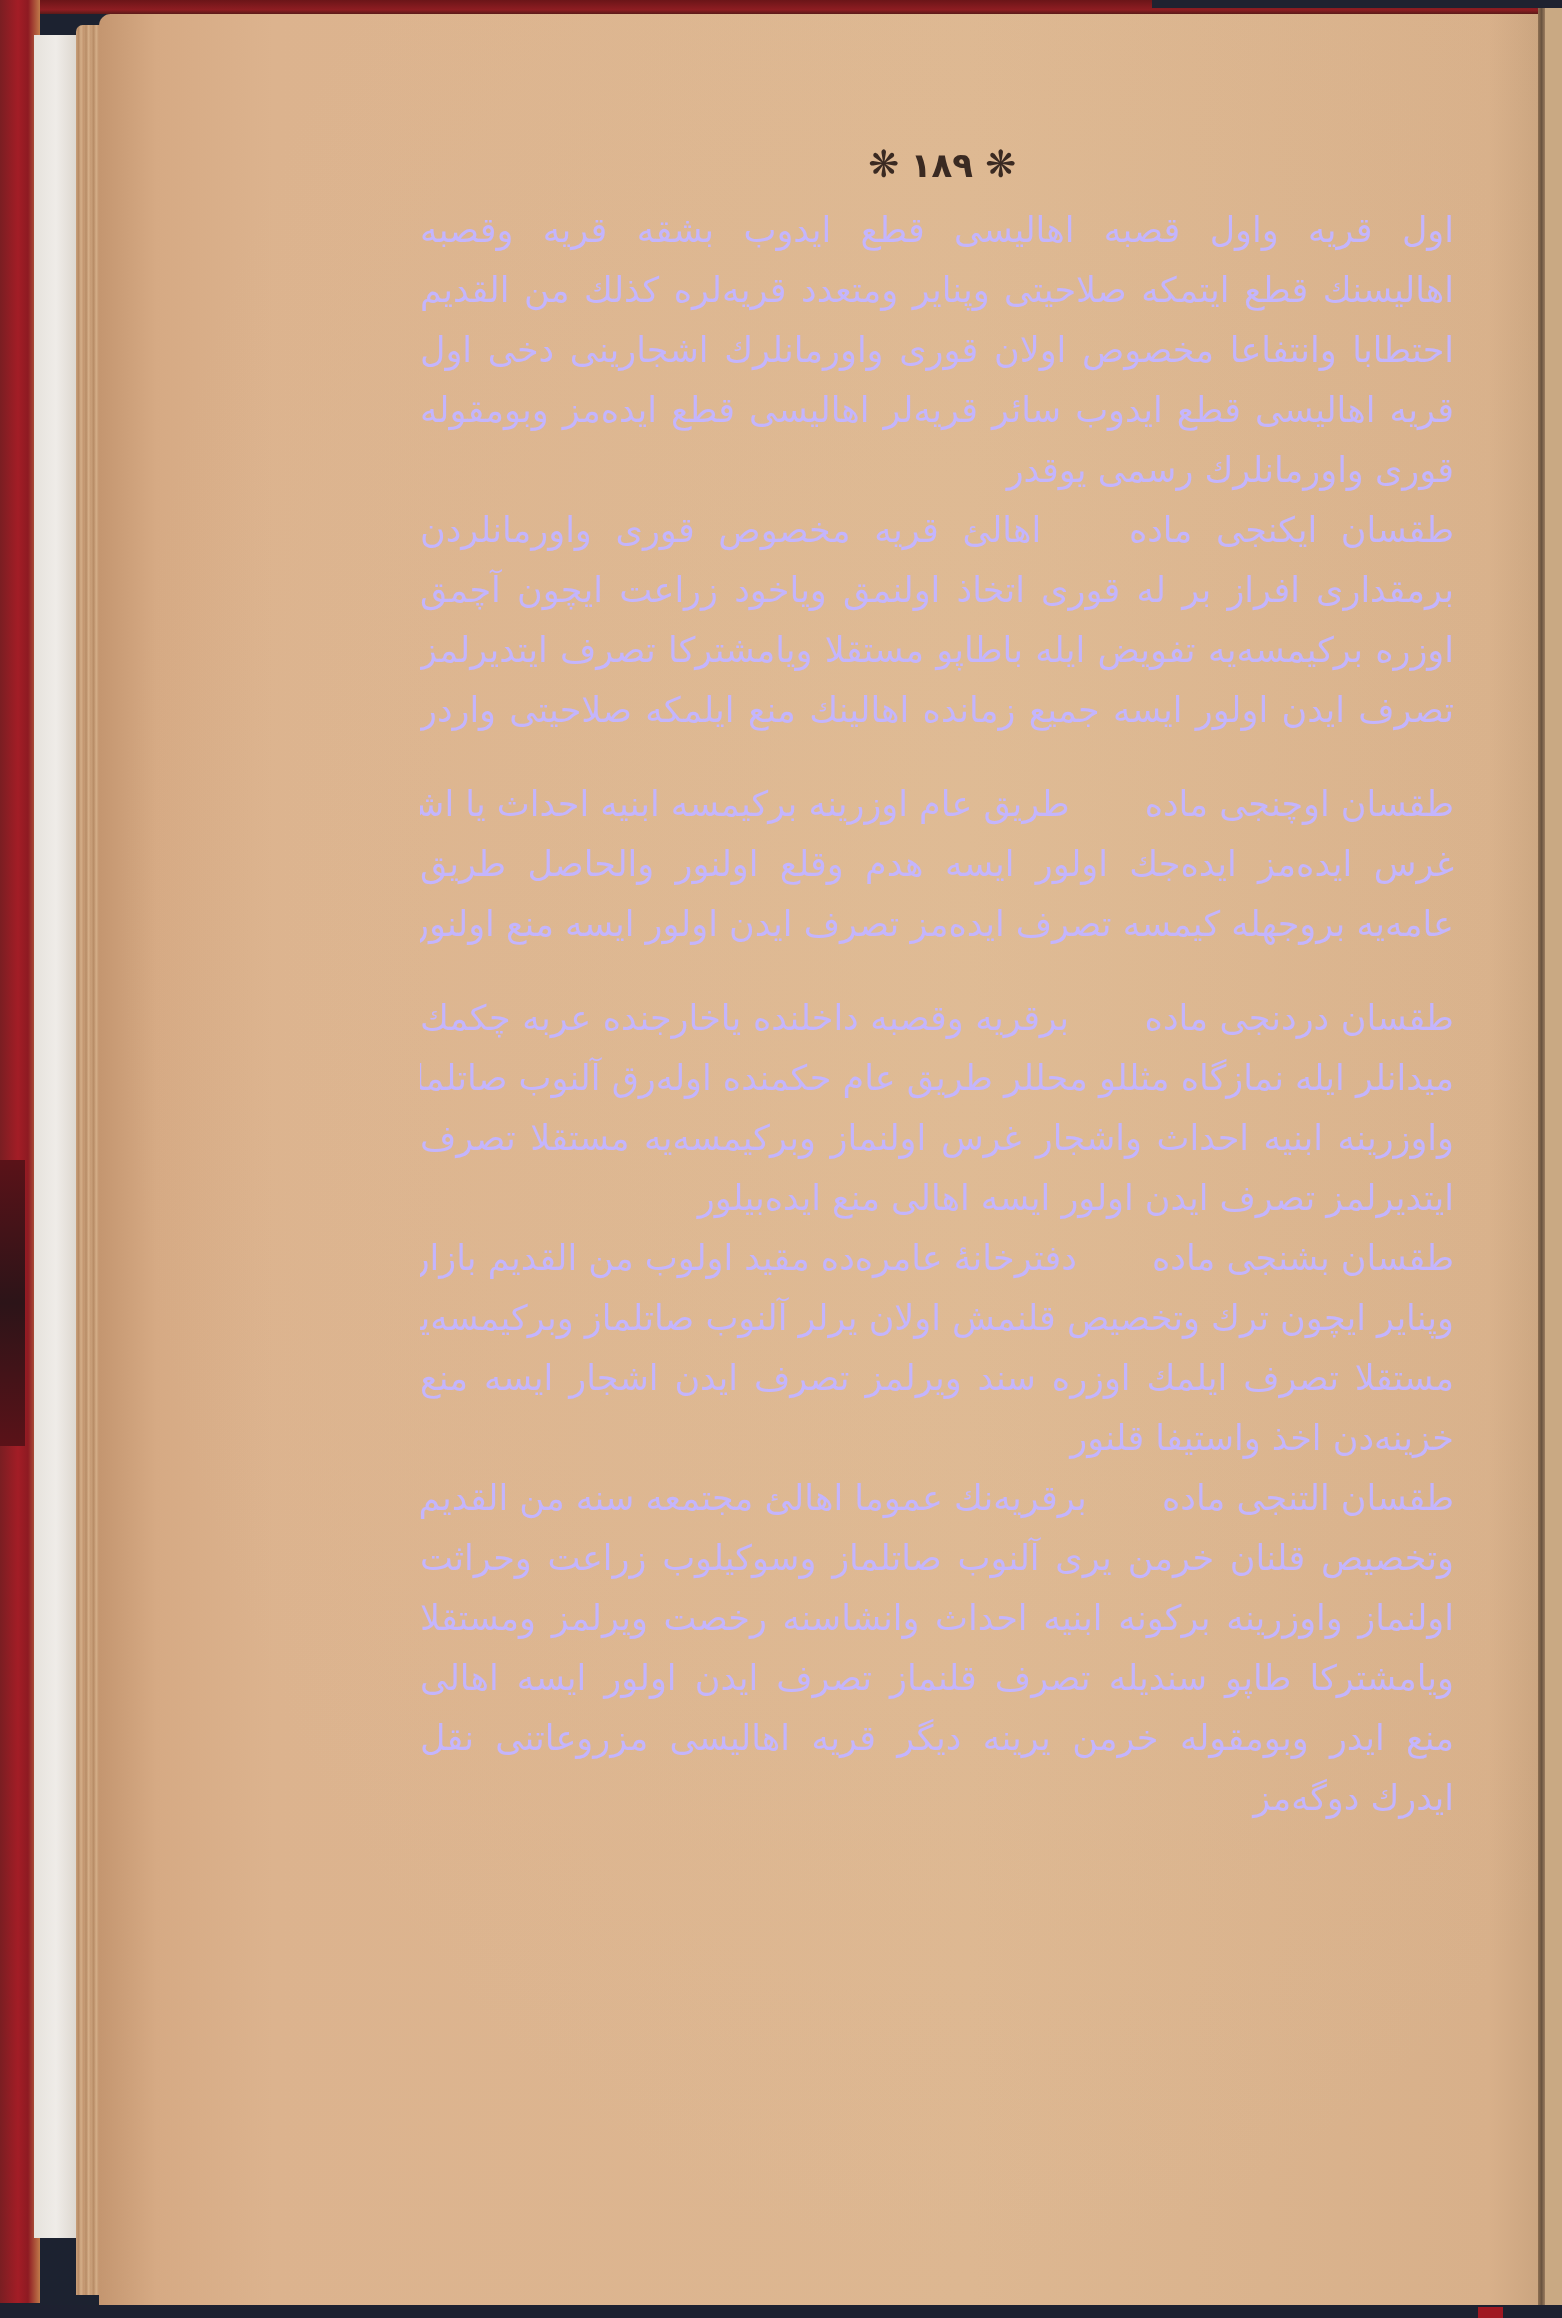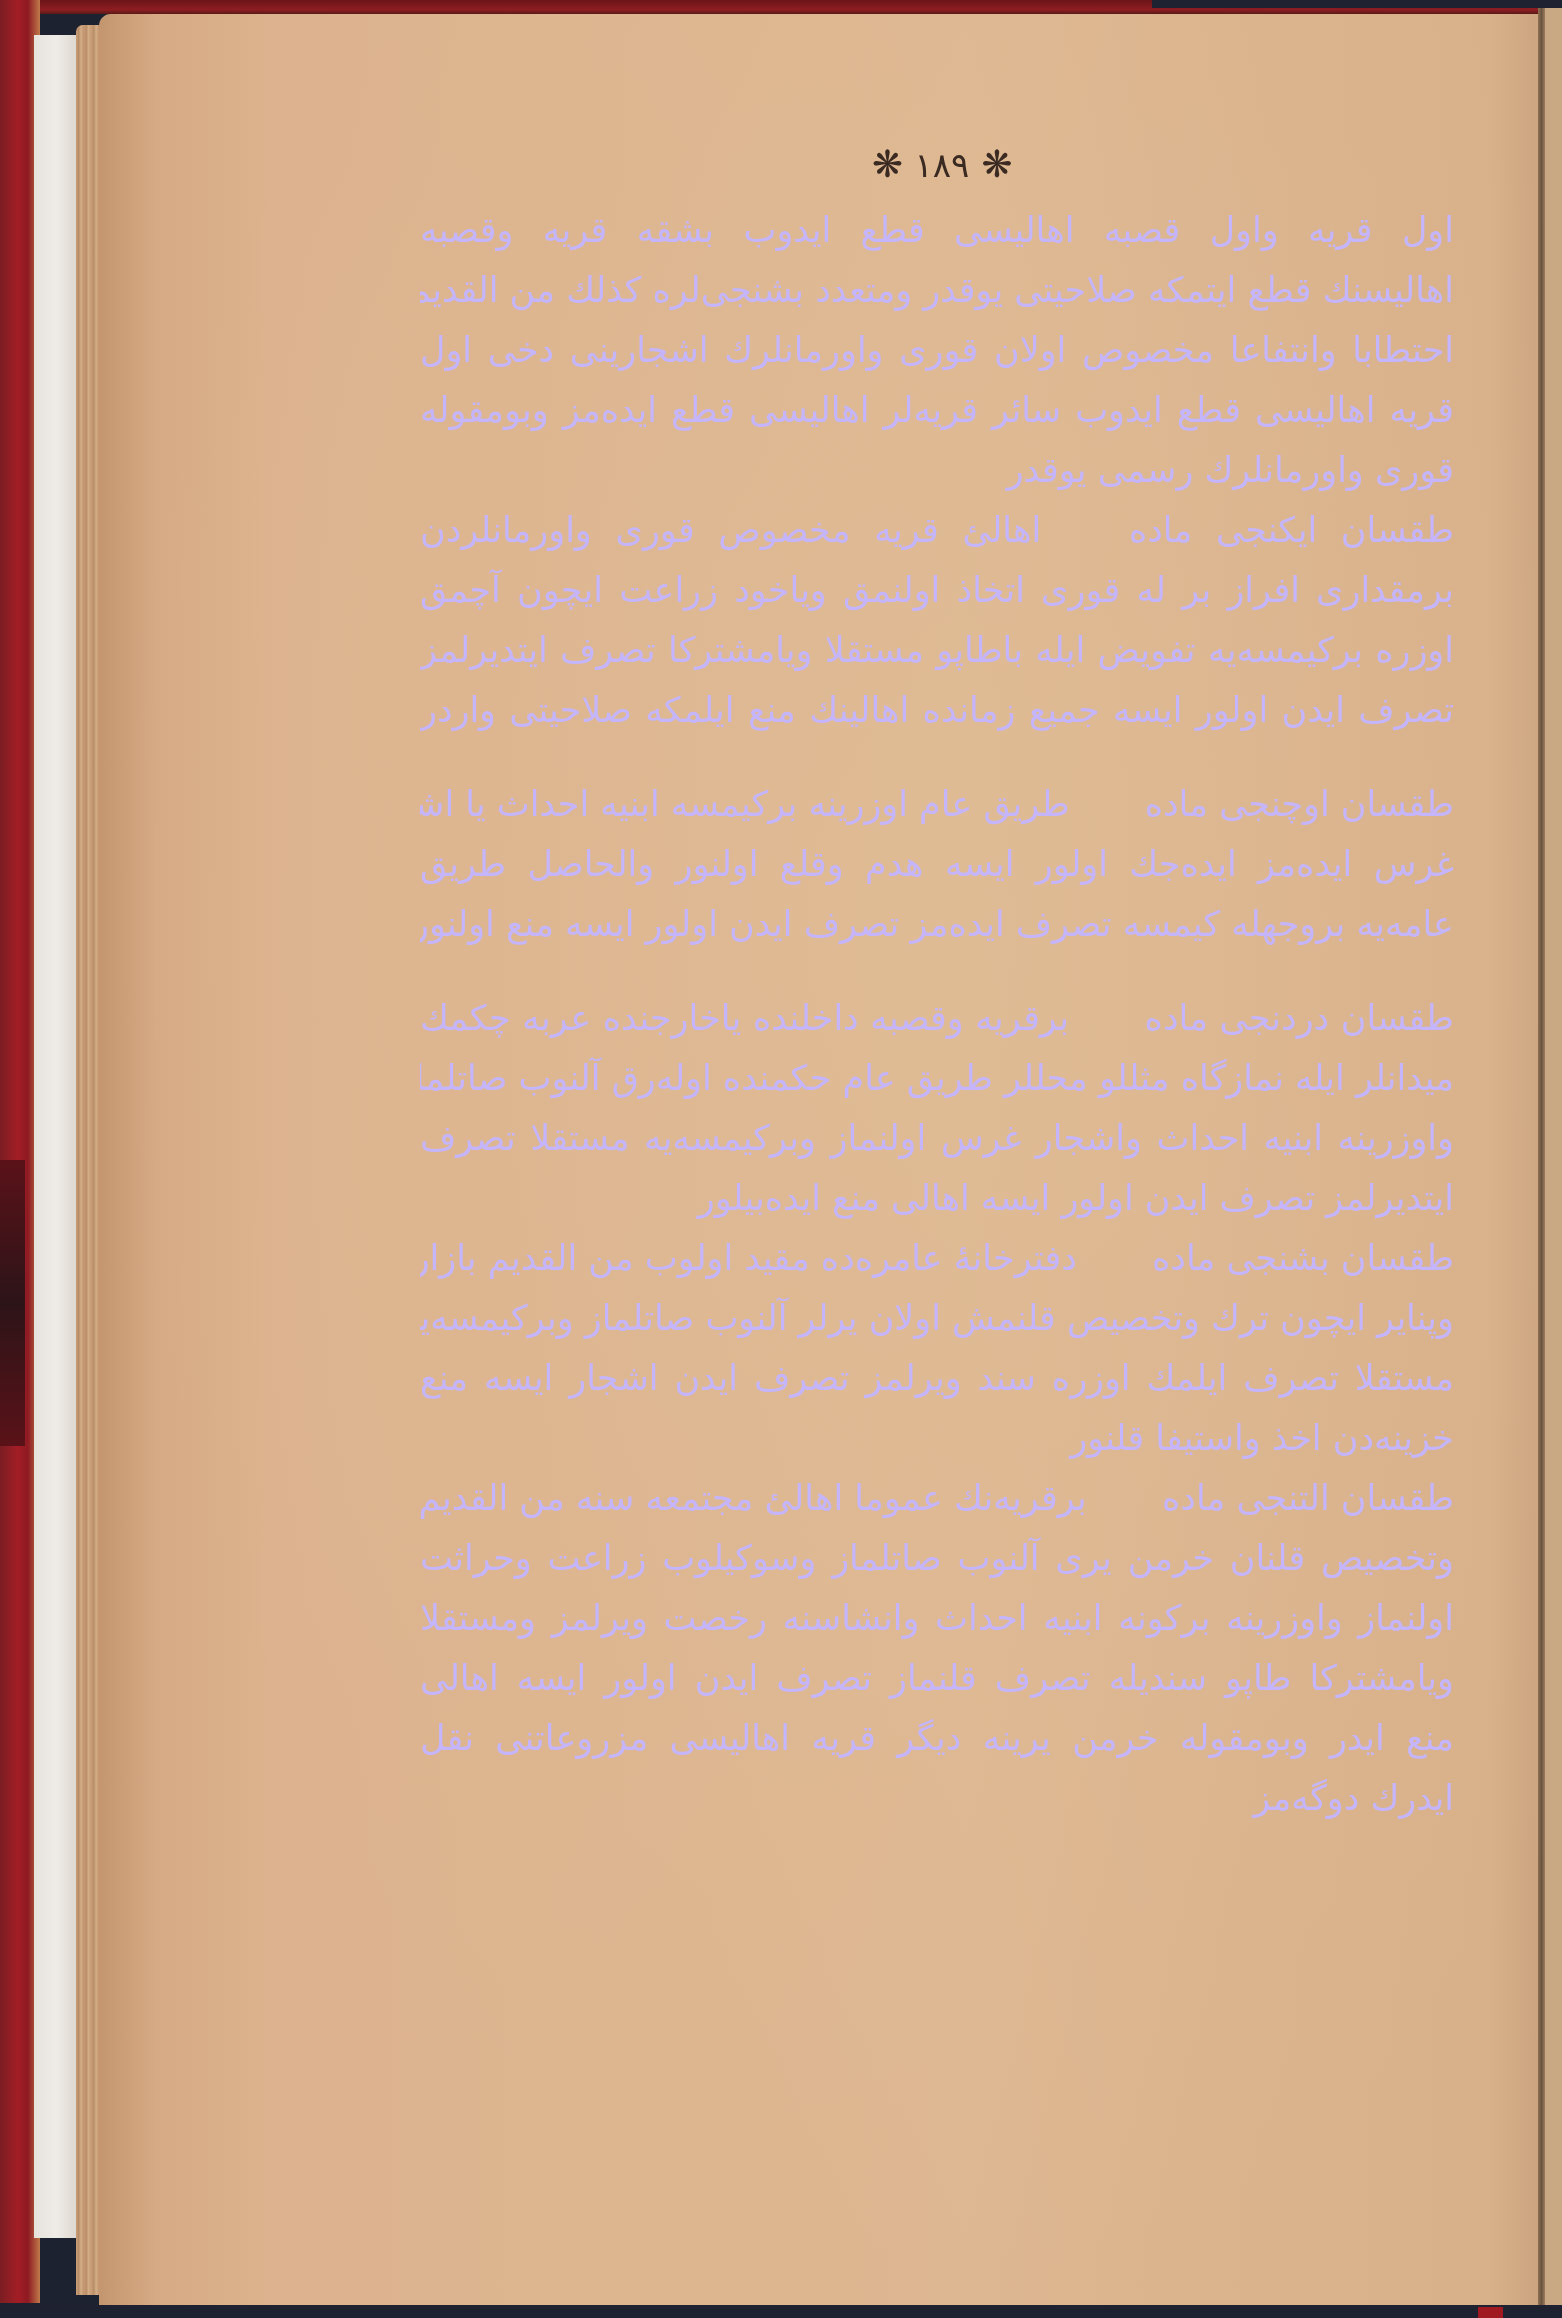--- a/index.html
+++ b/index.html
@@ -96,21 +96,21 @@
     }
     .ornament {
       font-family: "DejaVu Sans", sans-serif;
       font-size: 37px;
       line-height: 1;
       color: #3a2a22;
     }
     .page-number {
       font-family: "DejaVu Sans", sans-serif;
       font-size: 34px;
-      font-weight: normal;
+      font-weight: bold;
       direction: rtl;
       letter-spacing: 1.7px;
     }
 
     
     .text-body {
       position: absolute;
       left: 420px; top: 200px;
       width: 1034px;
       direction: rtl;
@@ -155,21 +155,21 @@
   <div class="page-header">
     <span class="ornament">❋</span>
     <span class="page-number">١٨٩</span>
     <span class="ornament">❋</span>
   </div>
 
   <div class="text-body">
 
     <div>
       <div class="line">اول قریه واول قصبه اهالیسی قطع ایدوب بشقه قریه وقصبه</div>
-      <div class="line">اهالیسنك قطع ایتمکه صلاحیتی یوقدر ومتعدد بشنجی‌لره کذلك من القدیم</div>
+      <div class="line">اهالیسنك قطع ایتمکه صلاحیتی وپنایر ومتعدد قریه‌لره کذلك من القدیم</div>
       <div class="line">احتطابا وانتفاعا مخصوص اولان قوری واورمانلرك اشجارینی دخی اول</div>
       <div class="line">قریه اهالیسی قطع ایدوب سائر قریه‌لر اهالیسی قطع ایده‌مز وبومقوله</div>
       <div class="line last">قوری واورمانلرك رسمی یوقدر</div>
     </div>
 
     <div>
       <div class="line">
         <span class="article-label">طقسان ایکنجی ماده</span>
         <span>اهالئ قریه مخصوص قوری واورمانلردن</span>
       </div>

